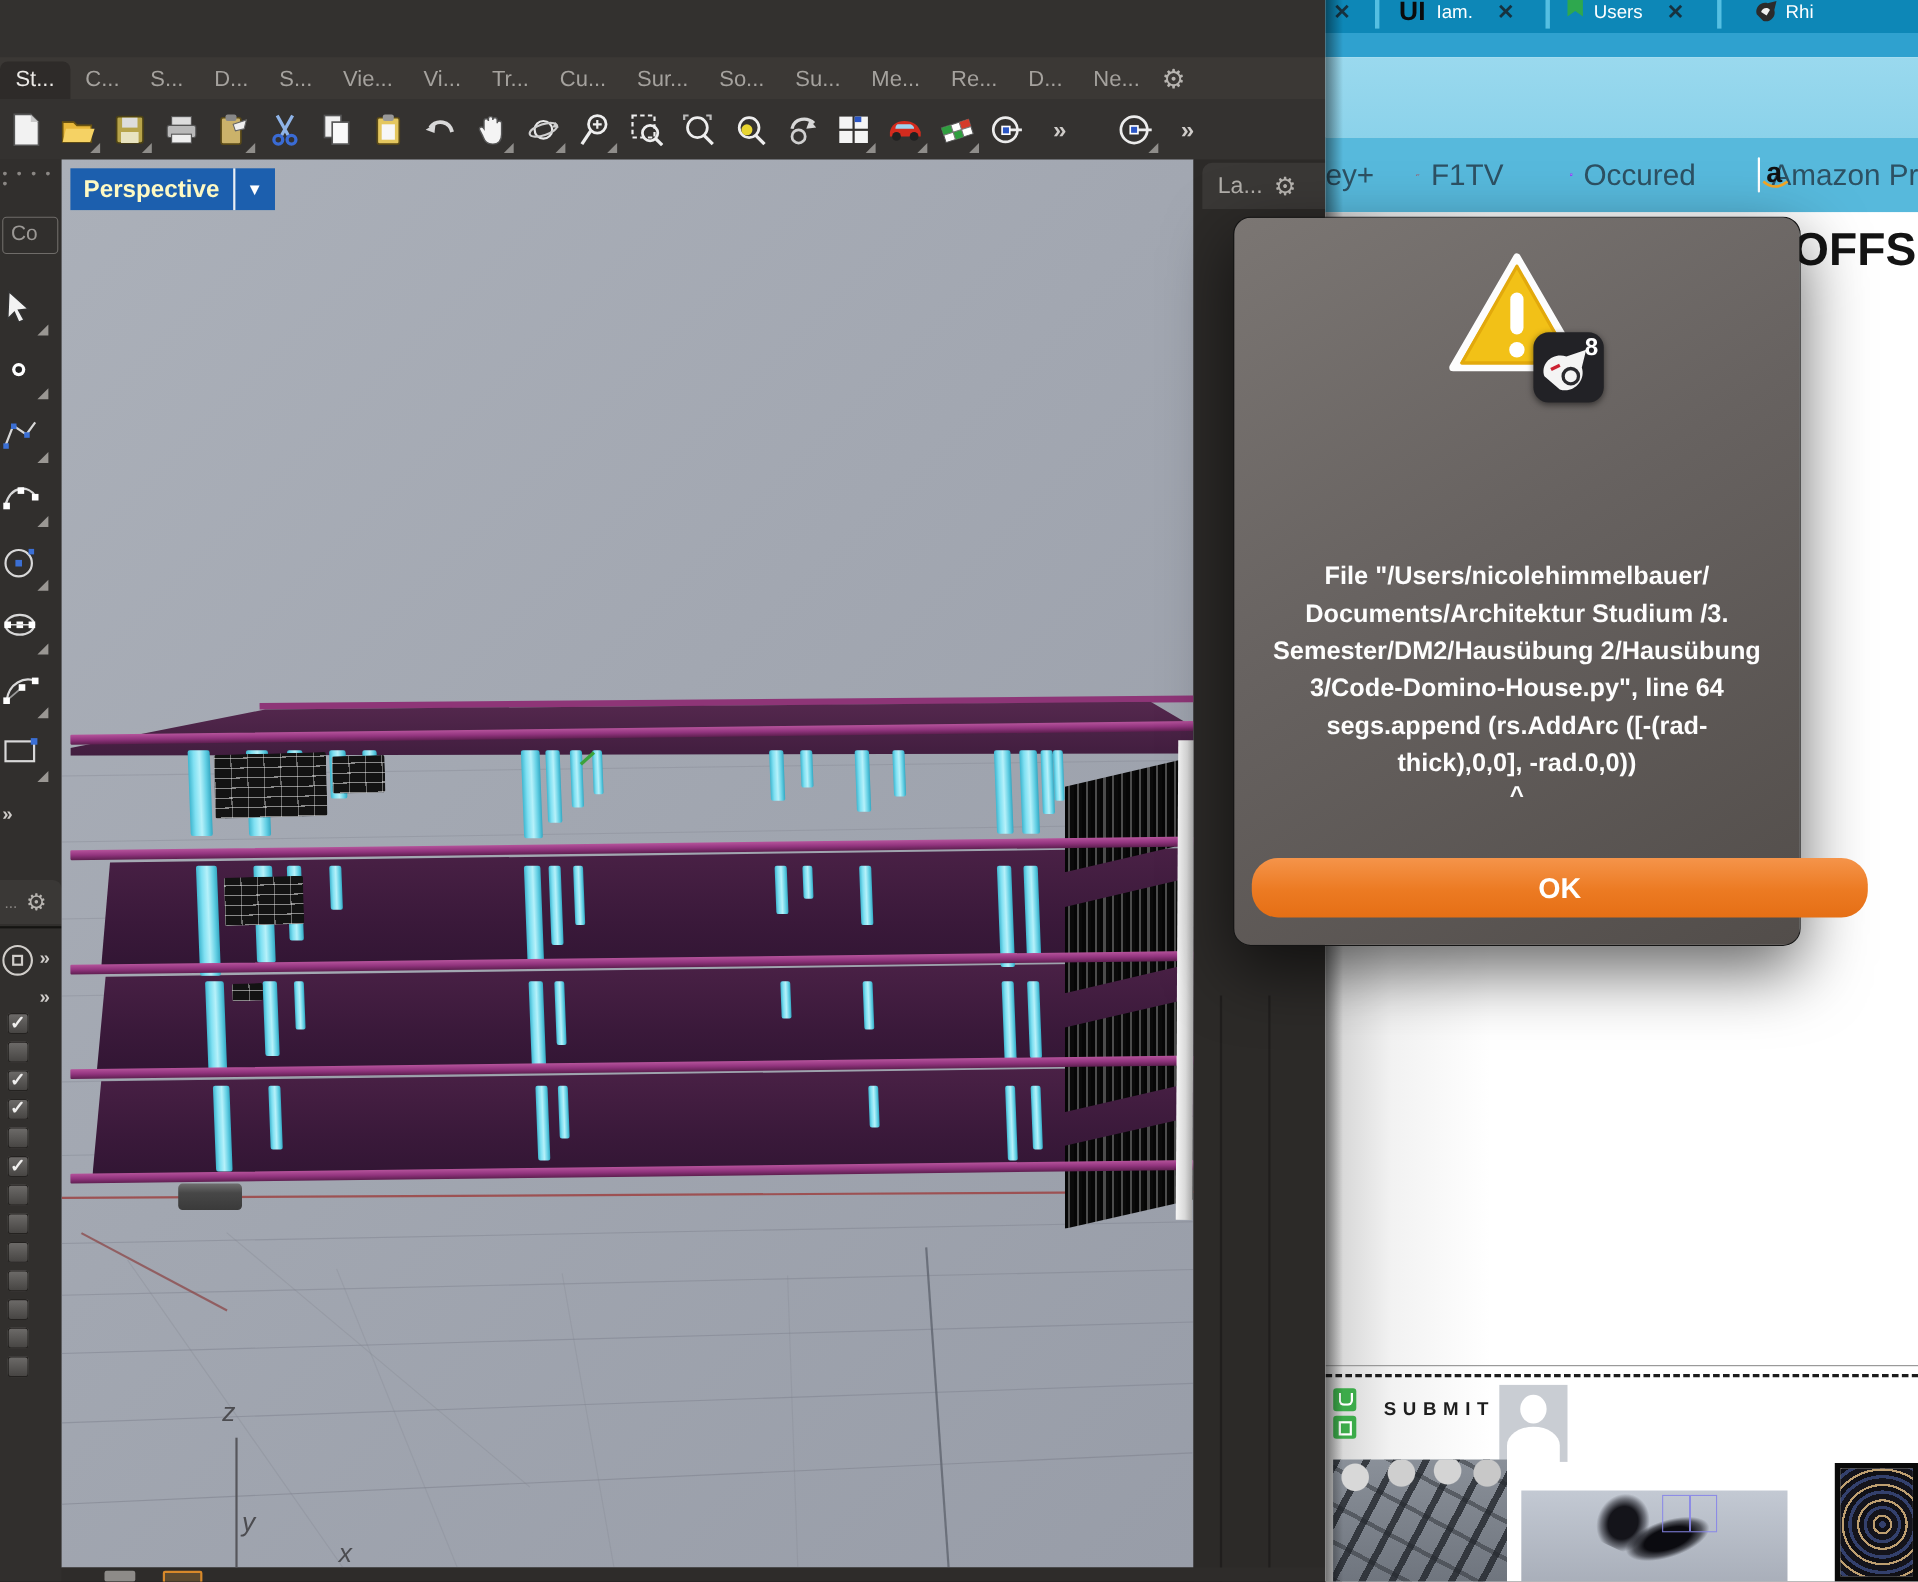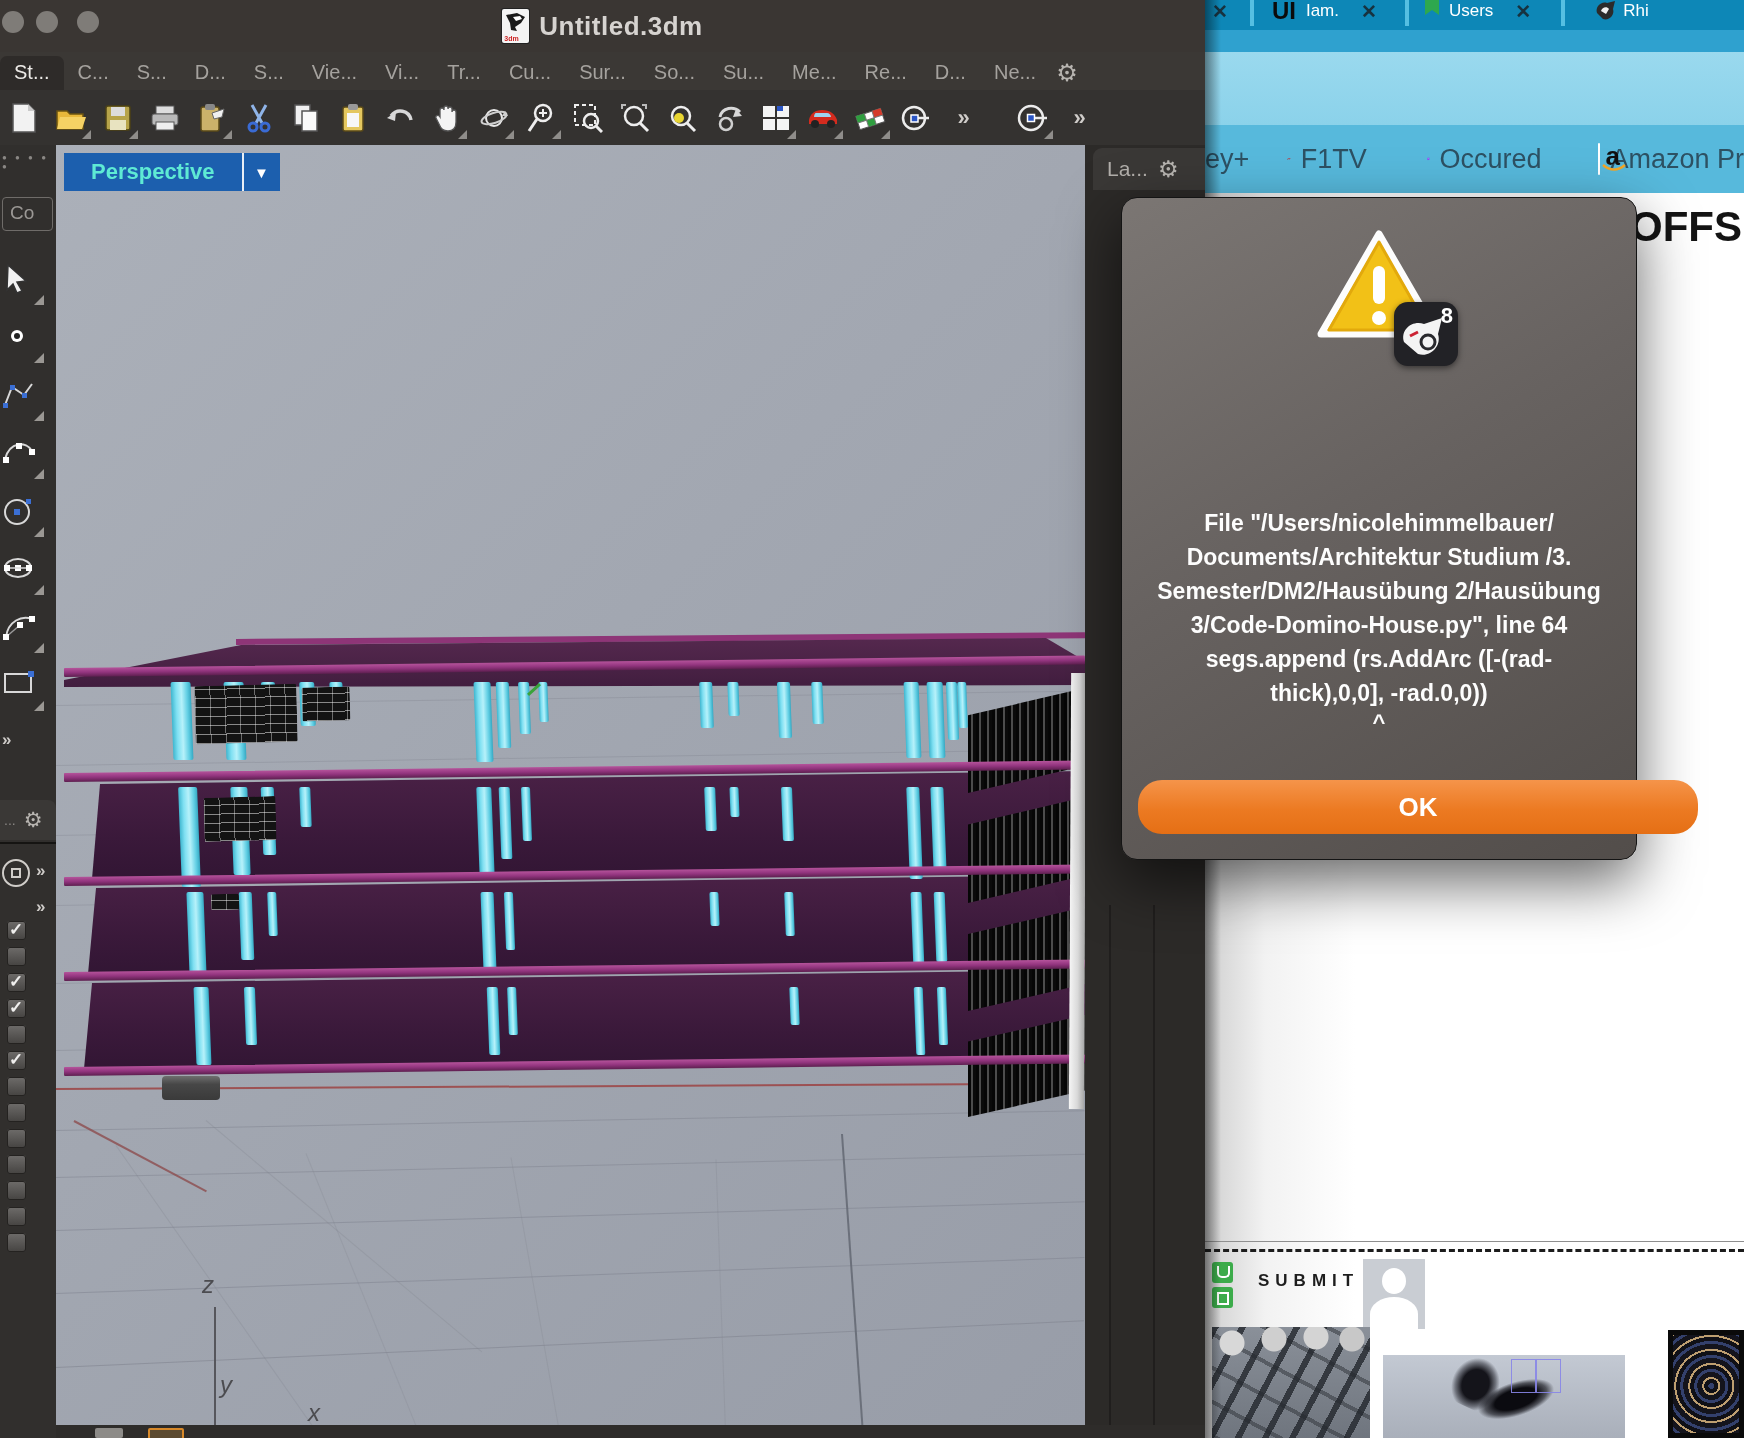--- a/index.html
+++ b/index.html
@@ -49,21 +49,21 @@
   .rpanel{position:absolute;left:1085px;top:145px;width:120px;height:1293px;background:#2c2a28;}
   .rpanel .seam{position:absolute;top:0;width:2px;height:100%;background:#201e1d;}
   .la-head{position:absolute;left:8px;top:3px;width:112px;height:42px;background:#3a3836;border-top-left-radius:9px;display:flex;align-items:center;gap:10px;padding-left:14px;box-sizing:border-box;}
   .la-head .lbl{color:#b2afab;font-size:21px;}
   .la-head .gear{color:#b7b4b0;font-size:23px;}
 
   
   .viewport{position:absolute;left:56px;top:145px;width:1029px;height:1280px;overflow:hidden;
     background:linear-gradient(135deg,#abb0b9 0%,#a2a7b1 45%,#989da8 100%);}
   .vp-tab{position:absolute;left:8px;top:8px;height:38px;display:flex;z-index:9;}
-  .vp-tab .name{background:#1c5fae;color:#5eead4;font-weight:bold;font-size:22px;line-height:38px;padding:0 27px;text-align:right;}
+  .vp-tab .name{background:#1c5fae;color:#fef9c3;font-weight:bold;font-size:22px;line-height:38px;padding:0 12px;text-align:right;}
   .vp-tab .dd{width:36px;background:#1c5fae;border-left:2px solid #e8eef5;display:flex;align-items:center;justify-content:center;color:#fff;font-size:15px;}
   .gridline{position:absolute;transform-origin:left center;}
   .band{position:absolute;left:8px;width:1021px;height:9px;transform:rotate(-0.7deg);transform-origin:left center;
     background:linear-gradient(180deg,#b5539b 0%,#93357f 50%,#5e1f50 100%);border-radius:1px;z-index:3;}
   .fill{position:absolute;left:0;width:1029px;background:linear-gradient(180deg,#4a2146 0%,#3a193a 60%,#311533 100%);z-index:2;}
   .roofline{position:absolute;left:180px;top:494px;width:849px;height:6px;background:#8e3577;transform:rotate(-0.45deg);transform-origin:left center;z-index:2;}
   .roofsurf{position:absolute;left:0;top:490px;width:1029px;height:55px;z-index:2;
     background:linear-gradient(180deg,#56294f 0%,#401d3e 100%);
     clip-path:polygon(8px 45px,185px 10px,990px 3px,1029px 26px,1029px 50px,8px 52px);}
   .column{position:absolute;border-radius:2px;transform:skewX(2.2deg);z-index:2;
@@ -145,35 +145,20 @@
     background:linear-gradient(180deg,#f5944a 0%,#ec7a22 55%,#e56f15 100%);
     color:#fff;font-size:26px;font-weight:bold;font-family:"Liberation Sans",sans-serif;}
 </style>
 </head>
 <body>
 
 <div class="screen">
 
   <div class="rhino">
 
-    <div class="titlebar">
-      <div class="tlight" style="left:2px"></div>
-      <div class="tlight" style="left:36px"></div>
-      <div class="tlight" style="left:77px"></div>
-      <div class="titlegroup">
-        <div class="docicon">
-          <svg width="25" height="22" viewBox="0 0 25 22">
-              <path d="M3 4 L14 2 L22 6 L18 12 L12 16 L14 20 L8 19 L7 12 Z" fill="#1a1a1a"></path>
-              <path d="M10 6 L17 5 L19 8 L13 10 Z" fill="#fff"></path>
-            </svg>
-          <span class="ext">3dm</span>
-        </div>
-        <span class="wintitle">Untitled.3dm</span>
-      </div>
-    </div>
 
     <div class="menubar" id="menubar">
 
     <div class="menu-item active">St...</div>
         <div class="menu-item">C...</div>
         <div class="menu-item">S...</div>
         <div class="menu-item">D...</div>
         <div class="menu-item">S...</div>
         <div class="menu-item">Vie...</div>
         <div class="menu-item">Vi...</div>

